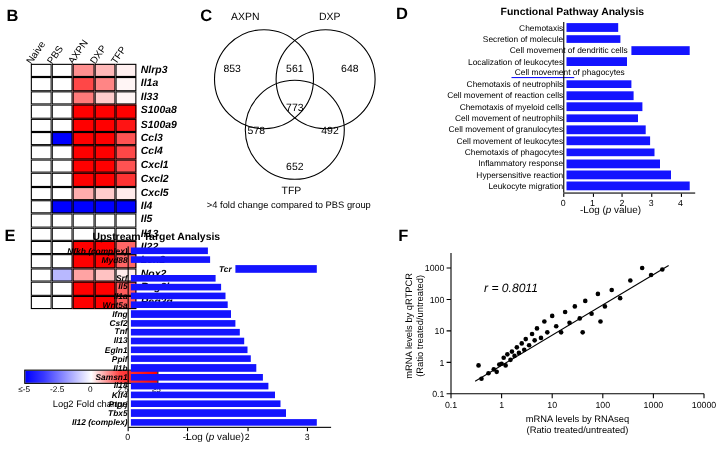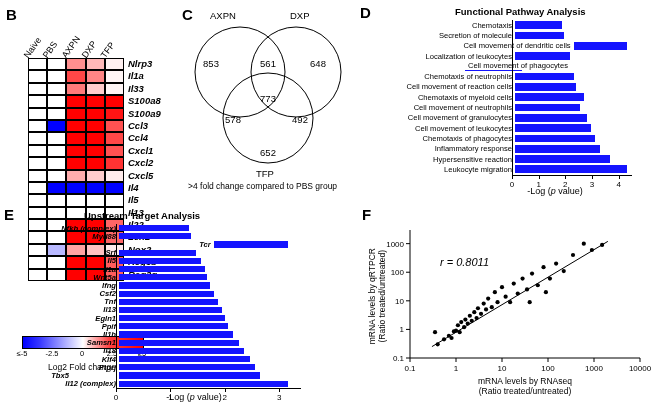--- a/index.html
+++ b/index.html
@@ -402,21 +402,21 @@
       </div>
       <div class="brow" style="height: 8.2px;">
         <div class="elabel" style="width: 112px;">Klf4</div>
         <div class="bar" style="width: 130.588px; height: 6.2px;"></div>
       </div>
       <div class="brow" style="height: 8.2px;">
         <div class="elabel" style="width: 112px;">Ptprj</div>
         <div class="bar" style="width: 136.029px; height: 6.2px;"></div>
       </div>
       <div class="brow" style="height: 8.2px;">
-        <div class="elabel" style="width: 112px; text-align: center;">Tbx5</div>
+        <div class="elabel" style="width: 112px;">Tbx5</div>
         <div class="bar" style="width: 141.471px; height: 6.2px;"></div>
       </div>
       <div class="brow" style="height: 8.2px;">
         <div class="elabel" style="width: 112px;">Il12 (complex)</div>
         <div class="bar" style="width: 168.676px; height: 6.2px;"></div>
       </div>
     </div>
   <div id="e-axis">
       <div class="axis" style="left: 112px; top: 182px; width: 185px;"></div>
       <div style="position: absolute; left: 112px; top: 18px; width: 1px; height: 164px; background: rgb(0, 0, 0);"></div>

